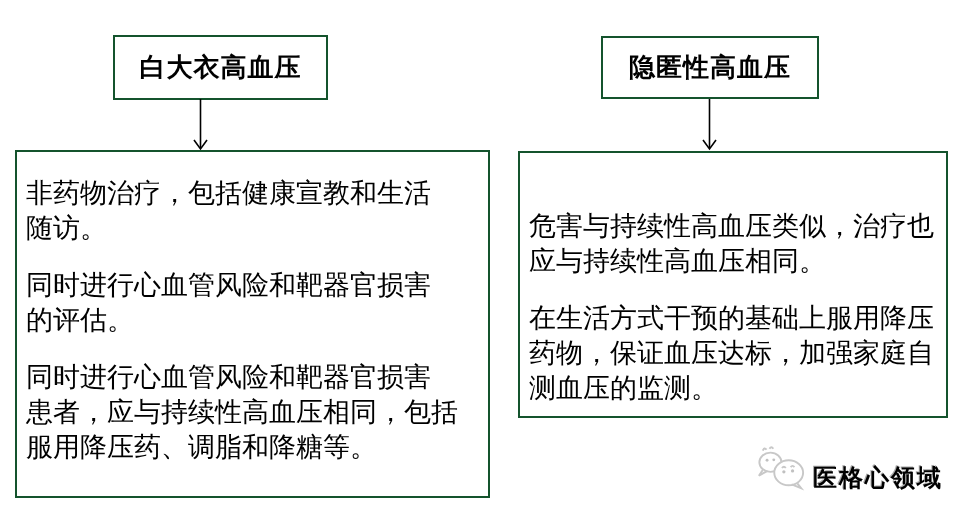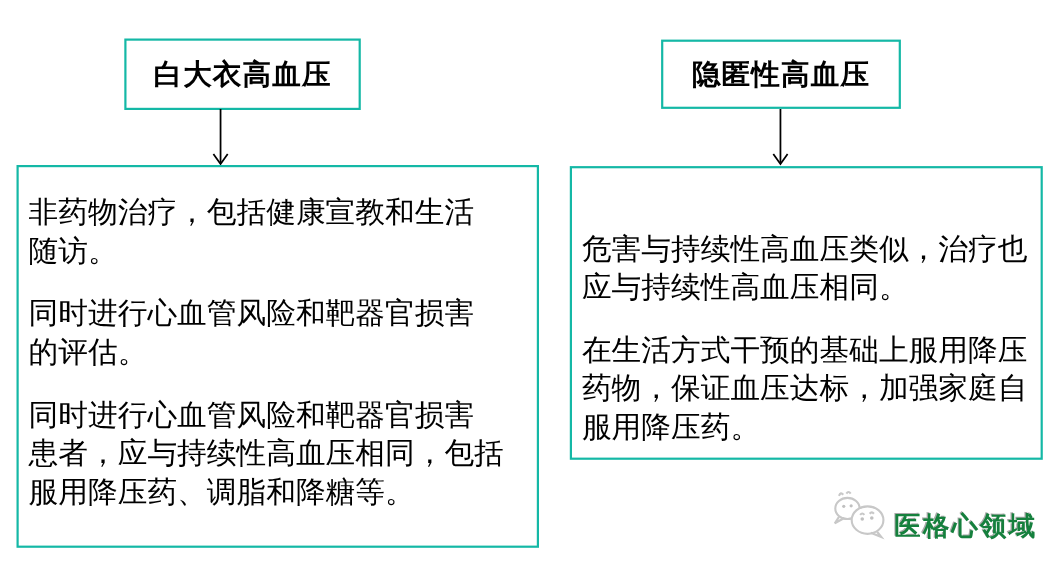--- a/index.html
+++ b/index.html
@@ -7,21 +7,21 @@
     position: relative;
     width: 962px;
     height: 513px;
     background: #ffffff;
     font-family: "Liberation Sans", sans-serif;
     overflow: hidden;
     color: #000;
   }
   .box {
     position: absolute;
-    border: 2px solid #14b8a6;
+    border: 2px solid #14532d;
     background: #fff;
     box-sizing: border-box;
   }
   .hdr {
     display: flex;
     align-items: center;
     justify-content: center;
     font-size: 26px;
     font-weight: bold;
     letter-spacing: 1px;
@@ -40,21 +40,21 @@
     left: 756px;
     top: 442px;
     display: flex;
     align-items: center;
     gap: 7px;
   }
   .wm-text {
     font-size: 24px;
     font-weight: bold;
     letter-spacing: 2px;
-    color: #15803d;
+    color: #000000;
     text-shadow: 1px 1px 0 #ffffff, -1px -1px 0 #a8a8a8;
     white-space: nowrap;
     margin-top: 20px;
   }
 </style>
 </head>
 <body>
 
 <div class="canvas">
 
@@ -93,21 +93,21 @@
   </svg>
 
   <div class="box body-box" style="left:518px; top:151px; width:430px; height:267px; padding:56px 8px 0 9px;">
     <div class="para">
       <div class="line">危害与持续性高血压类似，治疗也</div>
       <div class="line">应与持续性高血压相同。</div>
     </div>
     <div class="para">
       <div class="line">在生活方式干预的基础上服用降压</div>
       <div class="line">药物，保证血压达标，加强家庭自</div>
-      <div class="line">服用降压药。</div>
+      <div class="line">测血压的监测。</div>
     </div>
   </div>
 
   <div class="watermark">
     <svg width="50" height="46" viewBox="0 0 52 46">
       <g stroke="#c8c8c8" stroke-width="2" fill="none">
         <path d="M7 5 q1.5 -4 4 -1"></path>
         <path d="M14 3 q2 -3 4 0"></path>
         <ellipse cx="15" cy="17" rx="11.5" ry="10" fill="#ffffff"></ellipse>
         <path d="M7 25 L3 31 L12 26"></path>

